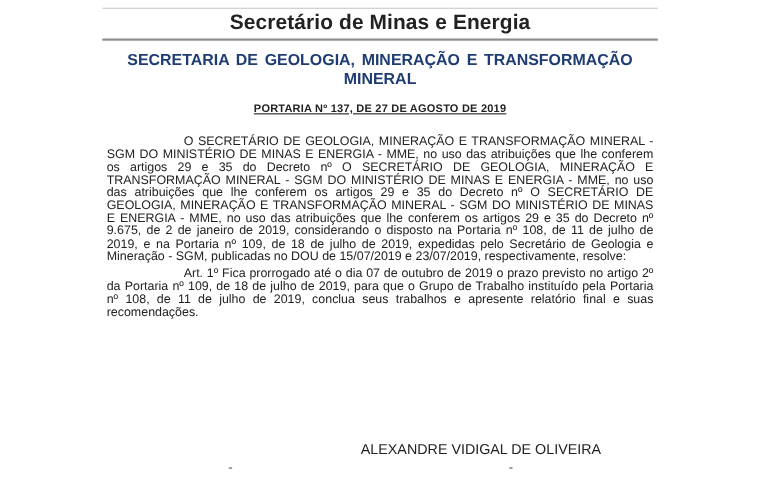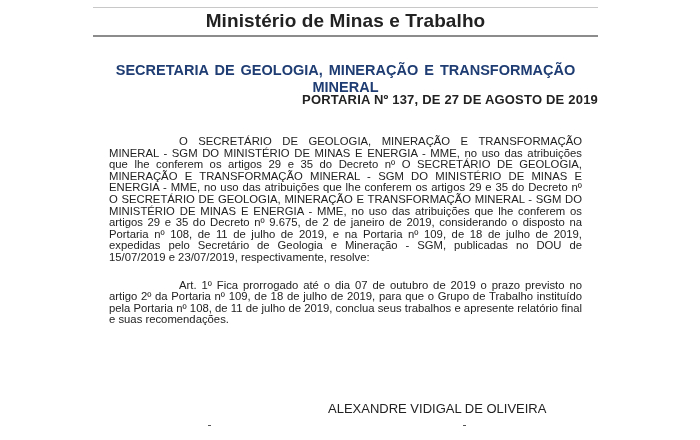--- a/index.html
+++ b/index.html
@@ -44,46 +44,46 @@
       position: absolute;
       top: 47px;
       left: 0;
       width: 505px;
       text-align: center;
       font-size: 14.5px;
       font-weight: bold;
       color: #1f3d73;
       line-height: 17px;
       word-spacing: 2px;
-      margin-top: 15px;
     }
     .portaria {
       position: absolute;
       top: 93px;
       left: 0;
       width: 505px;
-      text-align: right;
-      font-size: 13px;
+      text-align: center;
+      font-size: 10px;
       font-weight: bold;
       color: #222;
       line-height: 14px;
       letter-spacing: 0.2px;
+      text-decoration: underline;
     }
     .body-text {
       position: absolute;
       top: 120px;
       left: 0;
       width: 505px;
       font-size: 11.3px;
       line-height: 11.6px;
       color: #222;
       text-align: justify;
     }
     .body-text p {
-      margin: 16px;
+      margin: 4px;
       text-indent: 70px;
     }
     .signature {
       position: absolute;
       top: 402px;
       left: 0;
       width: 505px;
       text-align: center;
       padding-left: 160px;
       box-sizing: border-box;
@@ -99,21 +99,21 @@
       width: 3px;
       height: 1px;
       background: #555;
     }
   </style>
 </head>
 <body>
 
 <div class="page">
   <div class="rule-top rule"></div>
-  <div class="ministry">Ministério de Minas e Trabalho</div>
+  <div class="ministry">Secretário de Minas e Energia</div>
   <div class="rule-bottom rule"></div>
 
   <div class="secretaria">SECRETARIA DE GEOLOGIA, MINERAÇÃO E TRANSFORMAÇÃO MINERAL</div>
 
   <div class="portaria">PORTARIA Nº 137, DE 27 DE AGOSTO DE 2019</div>
 
   <div class="body-text">
     <p>O SECRETÁRIO DE GEOLOGIA, MINERAÇÃO E TRANSFORMAÇÃO MINERAL - SGM DO MINISTÉRIO DE MINAS E ENERGIA - MME, no uso das atribuições que lhe conferem os artigos 29 e 35 do Decreto nº O SECRETÁRIO DE GEOLOGIA, MINERAÇÃO E TRANSFORMAÇÃO MINERAL - SGM DO MINISTÉRIO DE MINAS E ENERGIA - MME, no uso das atribuições que lhe conferem os artigos 29 e 35 do Decreto nº O SECRETÁRIO DE GEOLOGIA, MINERAÇÃO E TRANSFORMAÇÃO MINERAL - SGM DO MINISTÉRIO DE MINAS E ENERGIA - MME, no uso das atribuições que lhe conferem os artigos 29 e 35 do Decreto nº 9.675, de 2 de janeiro de 2019, considerando o disposto na Portaria nº 108, de 11 de julho de 2019, e na Portaria nº 109, de 18 de julho de 2019, expedidas pelo Secretário de Geologia e Mineração - SGM, publicadas no DOU de 15/07/2019 e 23/07/2019, respectivamente, resolve:</p>
     <p>Art. 1º Fica prorrogado até o dia 07 de outubro de 2019 o prazo previsto no artigo 2º da Portaria nº 109, de 18 de julho de 2019, para que o Grupo de Trabalho instituído pela Portaria nº 108, de 11 de julho de 2019, conclua seus trabalhos e apresente relatório final e suas recomendações.</p>
   </div>

